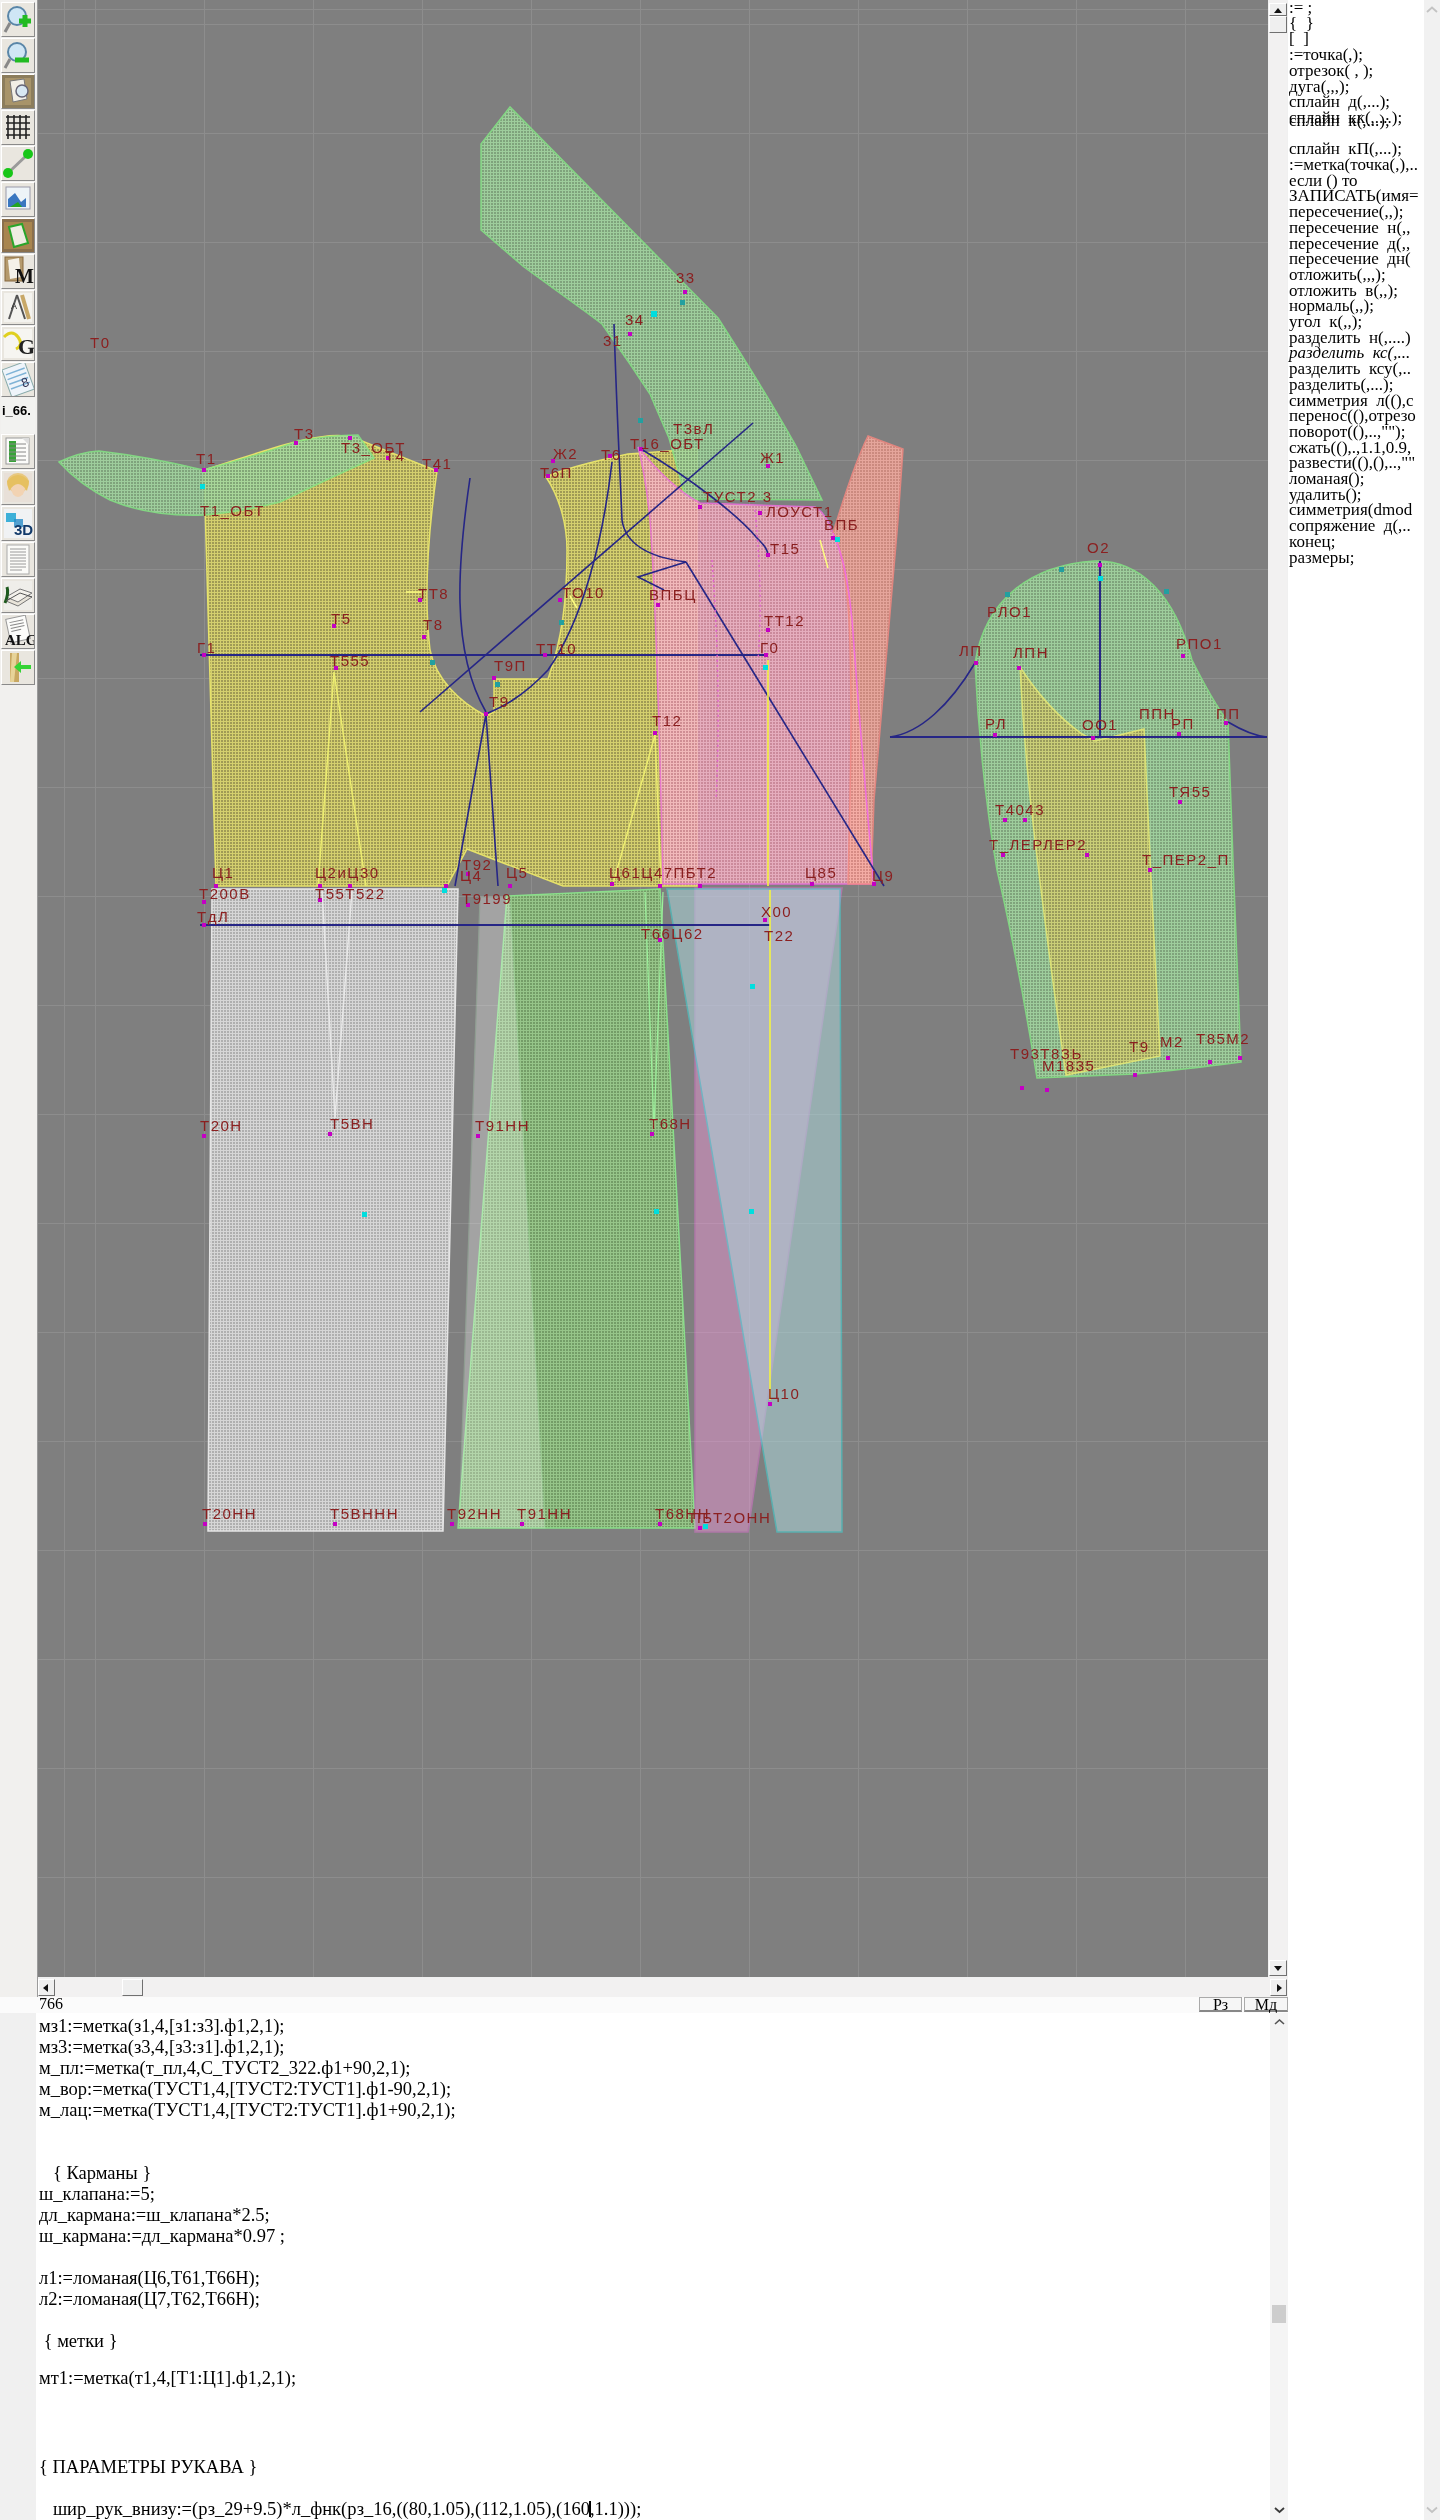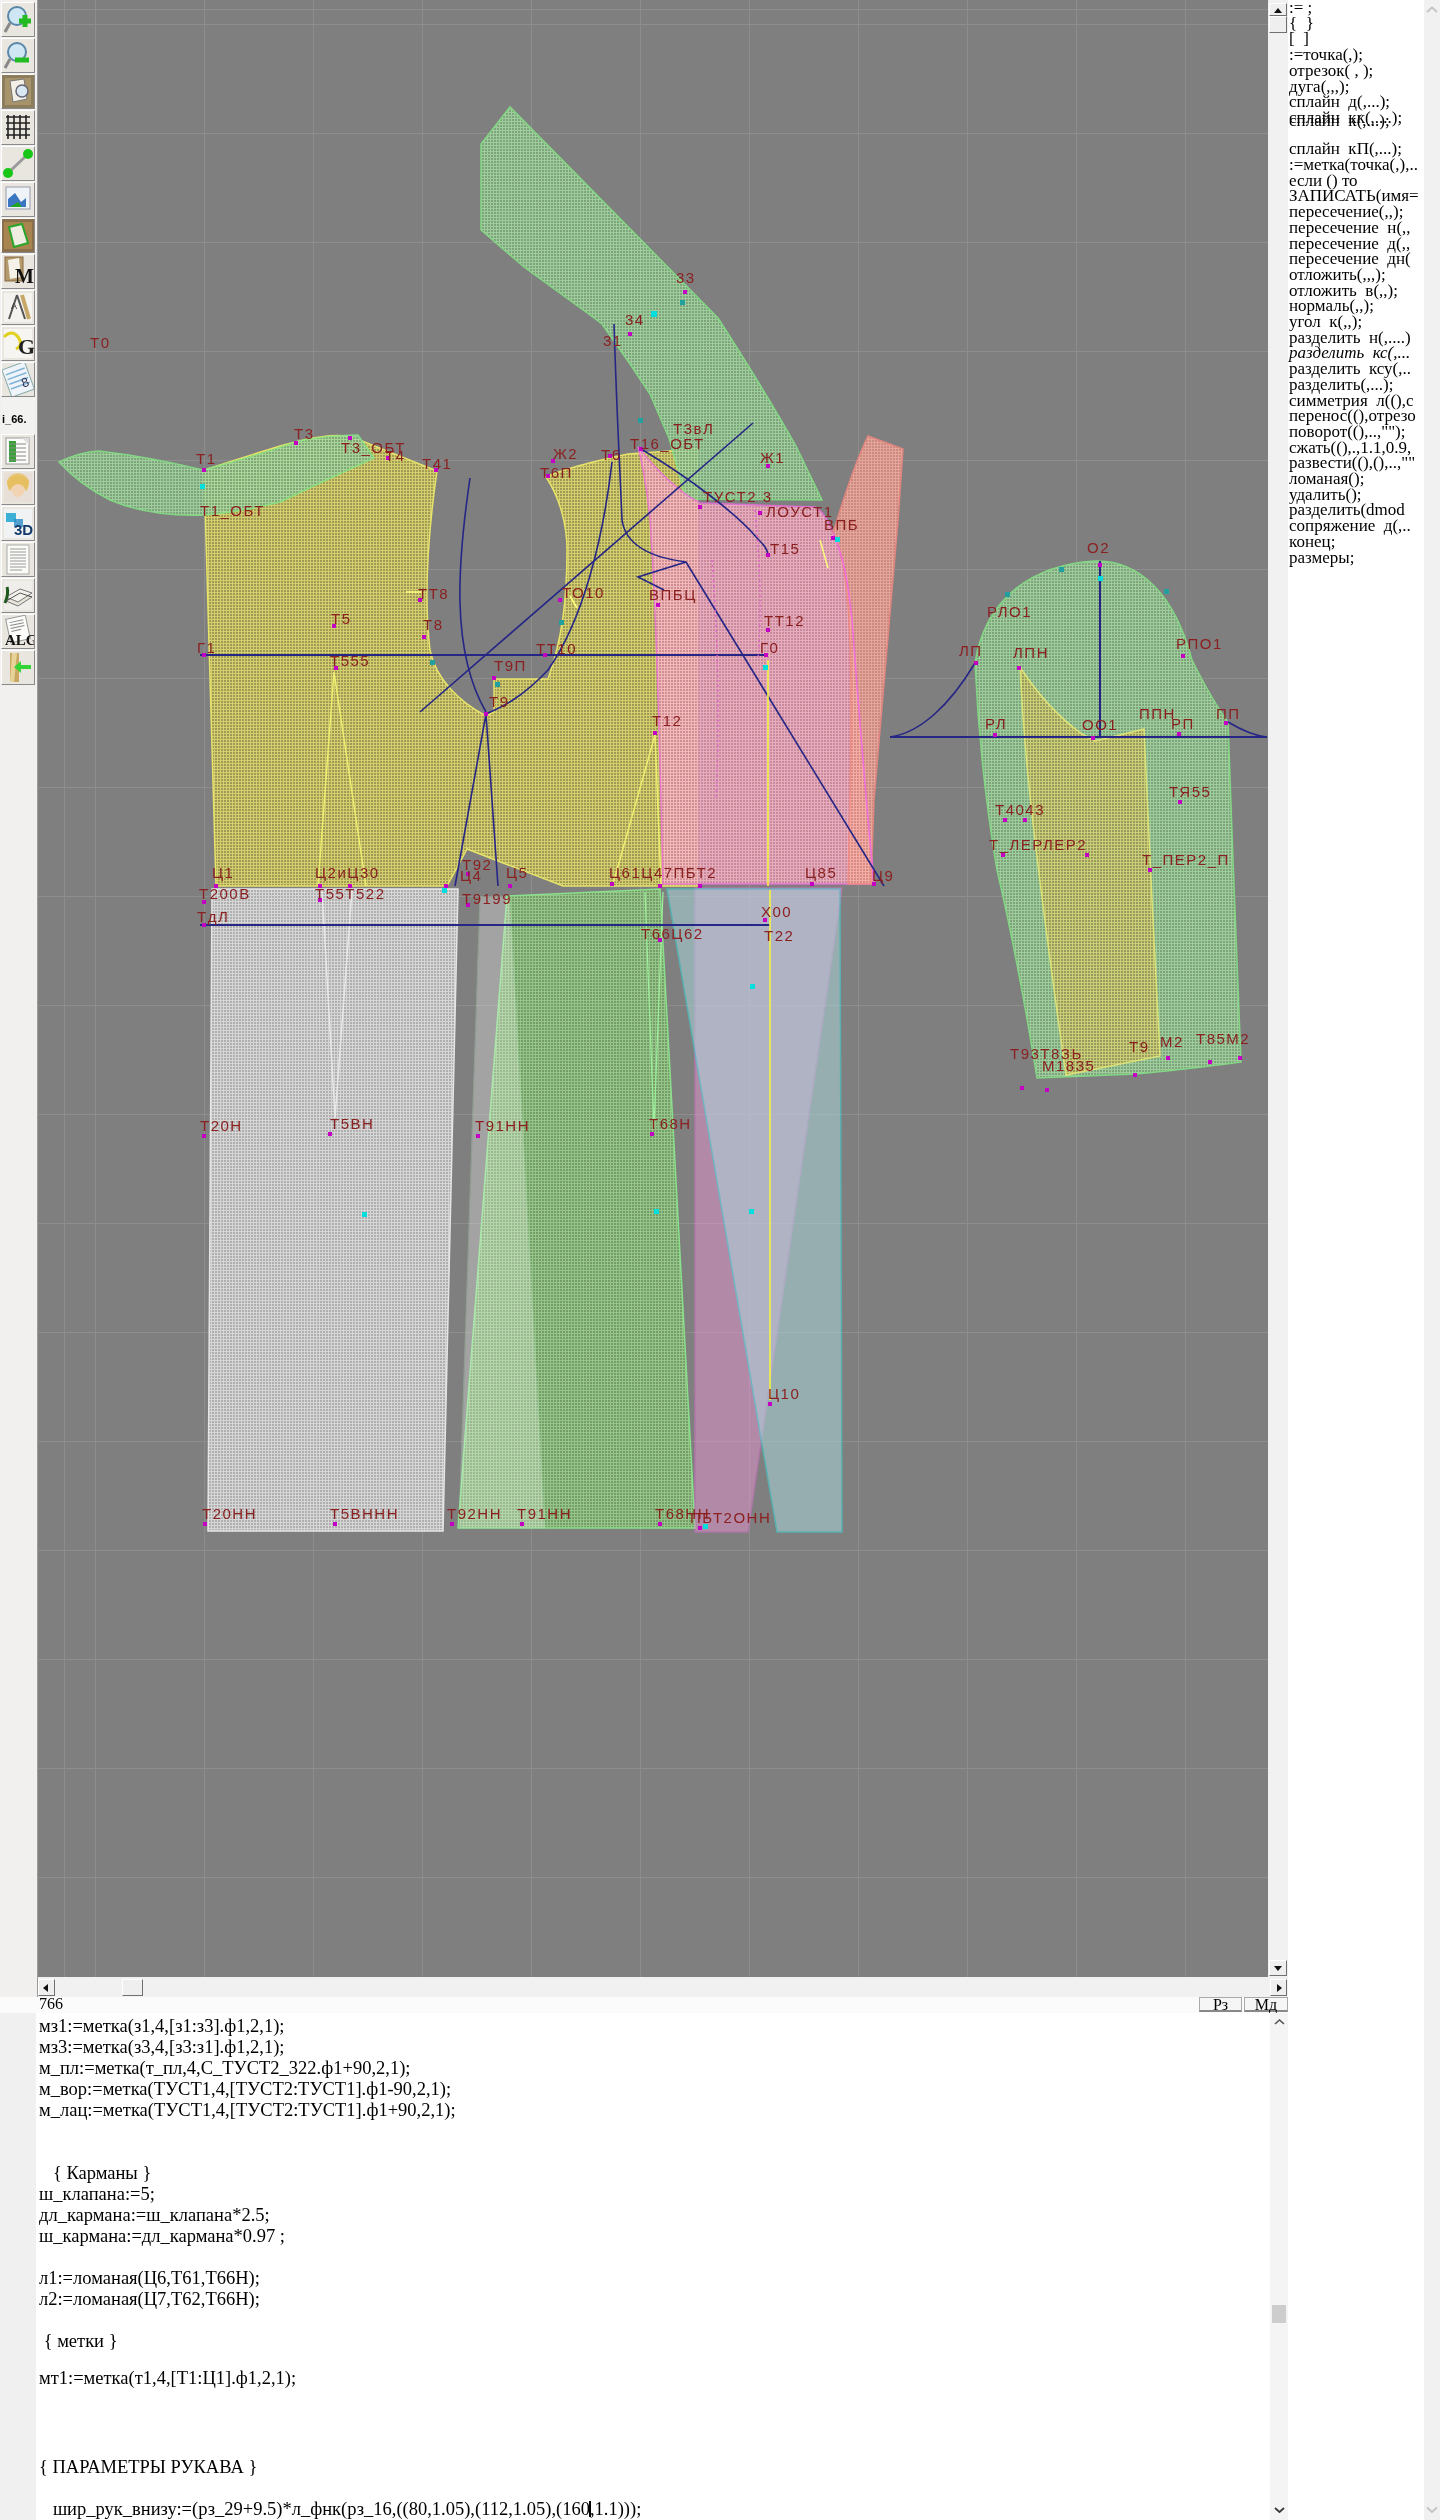--- a/index.html
+++ b/index.html
@@ -134,21 +134,21 @@
 <svg width="32" height="33">
       <g transform="rotate(-20 16 16)">
         <rect x="4" y="2" width="24" height="29" fill="#eef4fa" stroke="#8aa"></rect>
         <path d="M6 8 h20 M6 13 h20 M6 18 h20 M6 23 h20" stroke="#7fb3d6" stroke-width="1.5"></path>
         <text x="18" y="26" font-size="13" fill="#335">8</text>
       </g>
     </svg>
   </div>
 
 <div class="tbtn" style="top:398px;background:#f2f2f0;border-color:#f2f2f0;">
-<div style="font-size:11px;font-weight:bold;color:#000;margin-top:14px;">i_66.</div>
+<div style="font-size:13px;font-weight:bold;color:#000;margin-top:4px;">i_66.</div>
   </div>
 
 <div class="tbtn" style="top:434px;">
 <svg width="32" height="33">
       <rect x="4" y="3" width="23" height="26" fill="#fbfbf9" stroke="#999"></rect>
       <rect x="7" y="6" width="7" height="21" fill="#37a337"></rect>
       <path d="M7 9 h17 M7 13 h17 M7 17 h17 M7 21 h17 M7 25 h17" stroke="#888" stroke-width="1"></path>
       <path d="M20 3 l7 0 0 7 z" fill="#ddd"></path>
     </svg>
   </div>
@@ -599,21 +599,21 @@
 <div style="top:345.4px;font-style:italic;">разделить&nbsp;&nbsp;кс(,...</div>
 <div style="top:361.1px;">разделить&nbsp;&nbsp;ксу(,..</div>
 <div style="top:376.8px;">разделить(,...);</div>
 <div style="top:392.5px;">симметрия&nbsp;&nbsp;л((),с</div>
 <div style="top:408.2px;">перенос((),отрезо</div>
 <div style="top:423.9px;">поворот((),..,"");</div>
 <div style="top:439.6px;">сжать((),.,1.1,0.9,</div>
 <div style="top:455.3px;">развести((),(),..,""</div>
 <div style="top:471px;">ломаная();</div>
 <div style="top:486.7px;">удалить();</div>
-<div style="top:502.4px;">разделить(dmod</div>
+<div style="top:502.4px;">симметрия(dmod</div>
 <div style="top:518.1px;">сопряжение&nbsp;&nbsp;д(,..</div>
 <div style="top:533.8px;text-align:center;">конец;</div>
 <div style="top:549.5px;">размеры;</div>
 </div>
 
 <div id="rightsb" class="abs">
   <svg style="position:absolute;left:2px;top:6px;" width="12" height="8">
       <path d="M1 6 L6 1.5 L11 6" stroke="#c3c3c3" stroke-width="1.8" fill="none"></path>
     </svg>
   <svg style="position:absolute;left:2px;top:2506px;" width="12" height="8">

